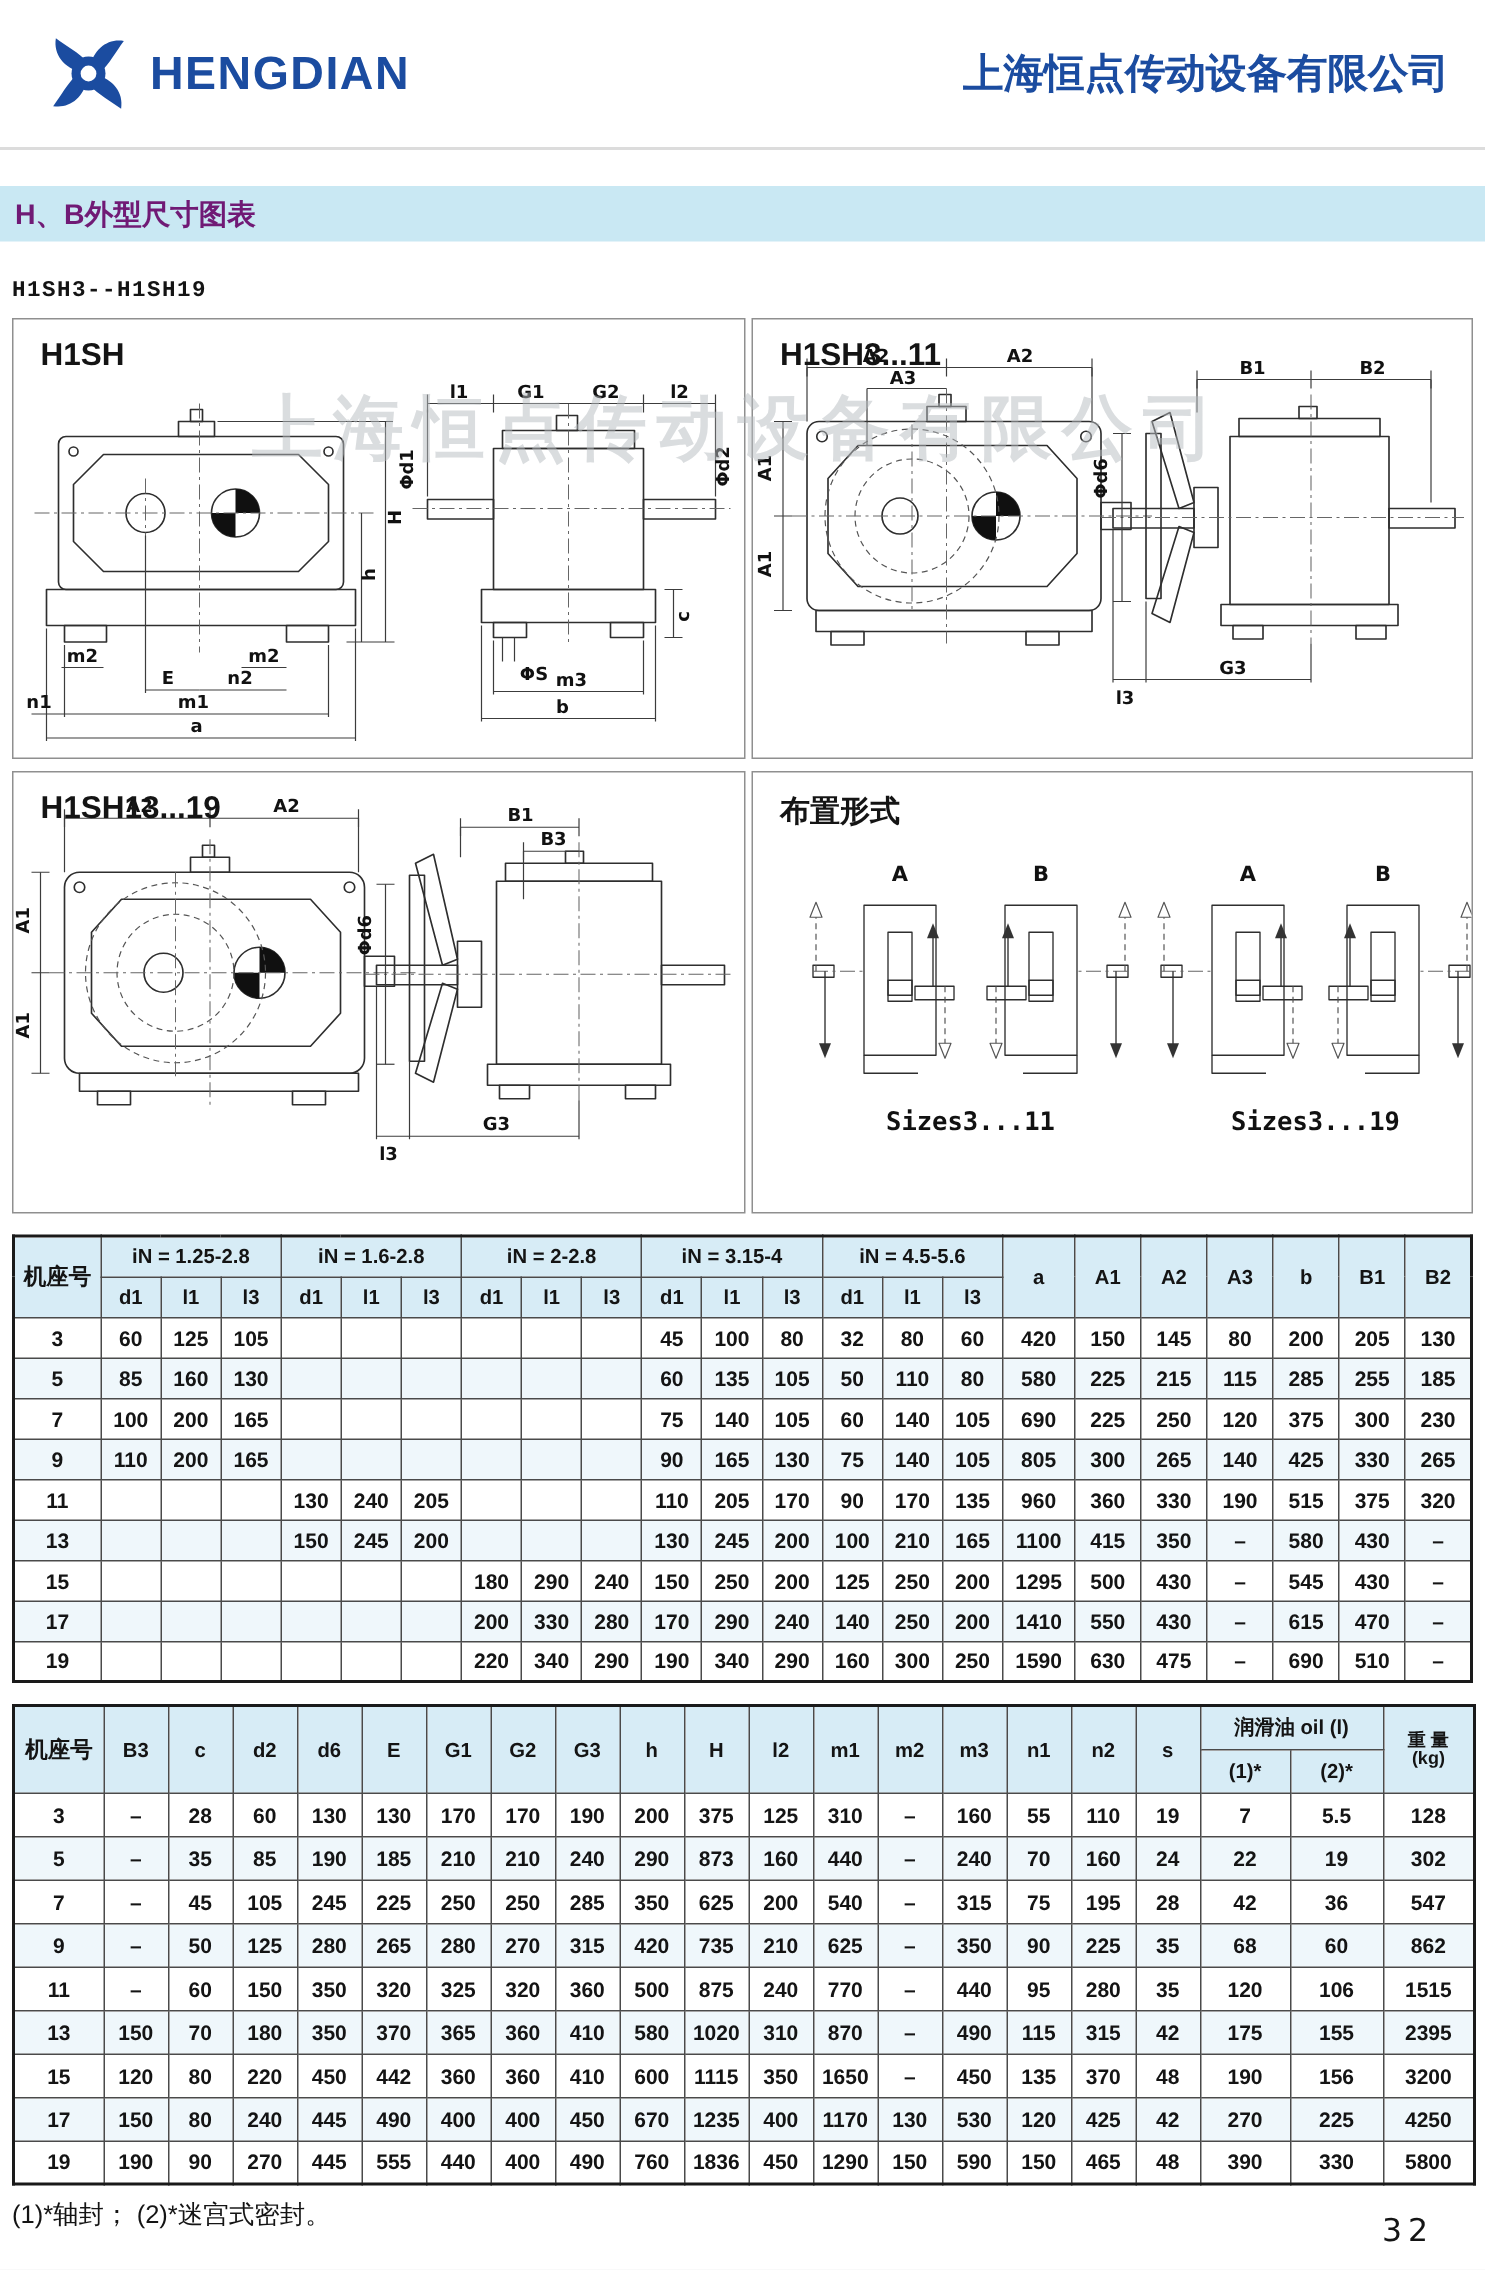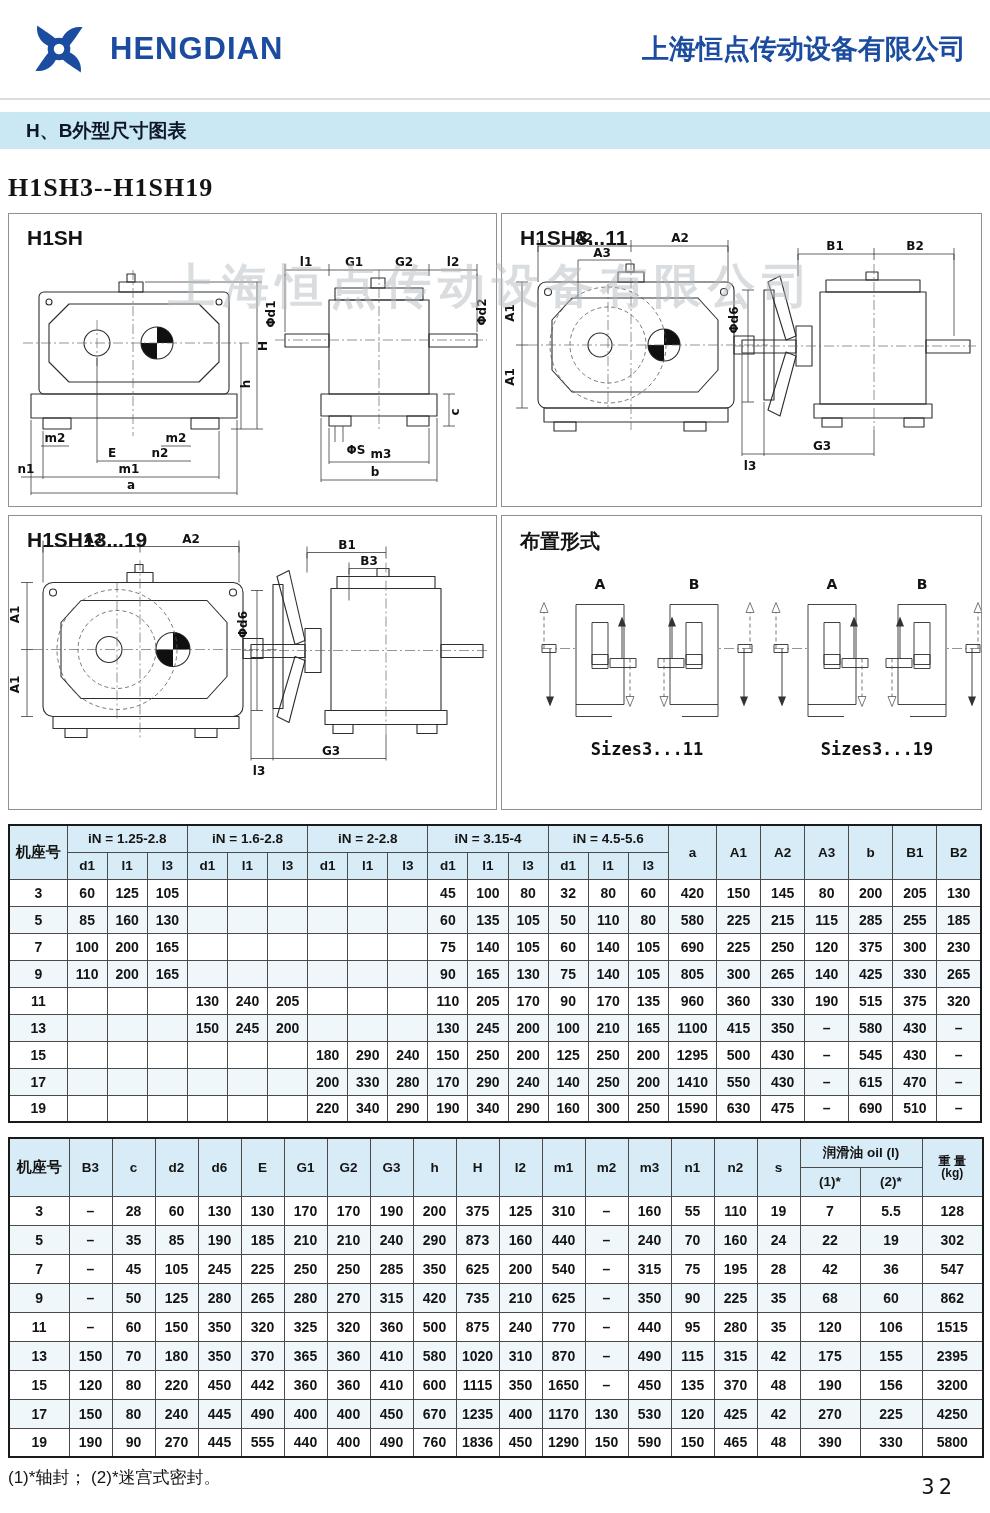--- a/index.html
+++ b/index.html
@@ -2,28 +2,28 @@
 <html style="--brand: #1b4ca0; --banner-bg: #c9e8f3; --th-bg: #d7ecf6;"><head>
 <meta charset="utf-8">
 <style>
   :root{ --brand:#1b4ca0; --banner-bg:#c9e8f3; --th-bg:#d7ecf6; }
   *{box-sizing:border-box}
   body{margin:0;background:#e8e8e8;font-family:"Liberation Sans","DejaVu Sans",sans-serif;color:#141414}
   .page{width:990px;height:1513px;background:#fff;position:relative;overflow:hidden;margin:0 auto}
 
   
   .top{height:100px;border-bottom:2px solid #dcdcdc;display:flex;align-items:center;justify-content:space-between;padding:0 24px 0 30px}
-  .logo{display:flex;align-items:center;gap:22px}
+  .logo{display:flex;align-items:center;gap:12px}
   .logo svg{width:58px;height:58px}
   .logo-text{font-size:31px;font-weight:700;color:var(--brand);letter-spacing:1px}
   .company{font-size:27px;font-weight:700;color:var(--brand)}
 
   
-  .banner{margin-top:12px;height:37px;background:var(--banner-bg);display:flex;align-items:center;padding-left:26px;font-size:19px;font-weight:700;color:#0f172a}
-  .subtitle{margin:24px 0 10px 8px;font-family:Liberation Serif, serif;font-weight:700;font-size:26px;letter-spacing:1px}
+  .banner{margin-top:24px;height:37px;background:var(--banner-bg);display:flex;align-items:center;padding-left:10px;font-size:19px;font-weight:700;color:#701a75}
+  .subtitle{margin:24px 0 10px 8px;font-family:Liberation Mono, monospace;font-weight:700;font-size:15px;letter-spacing:1px}
 
   
   .drawgrid{position:relative;margin:2px 8px 0;display:grid;grid-template-columns:489px 481px;grid-template-rows:294px 295px;gap:8px 4px}
   .panel{border:1px solid #8f8f8f;background:#fff;position:relative}
   .ptitle{position:absolute;top:12px;left:18px;font-family:Liberation Sans, sans-serif;font-weight:700;font-size:21px;z-index:2}
   .ptitle.cjk{font-family:"Liberation Sans","DejaVu Sans",sans-serif;font-size:20px}
   .panel svg{position:absolute;inset:0;width:100%;height:100%}
   .watermark{position:absolute;left:160px;top:42px;font-size:47px;font-weight:700;color:#b7bcc0;opacity:.5;letter-spacing:7px;white-space:nowrap;pointer-events:none;z-index:3}
 
   

